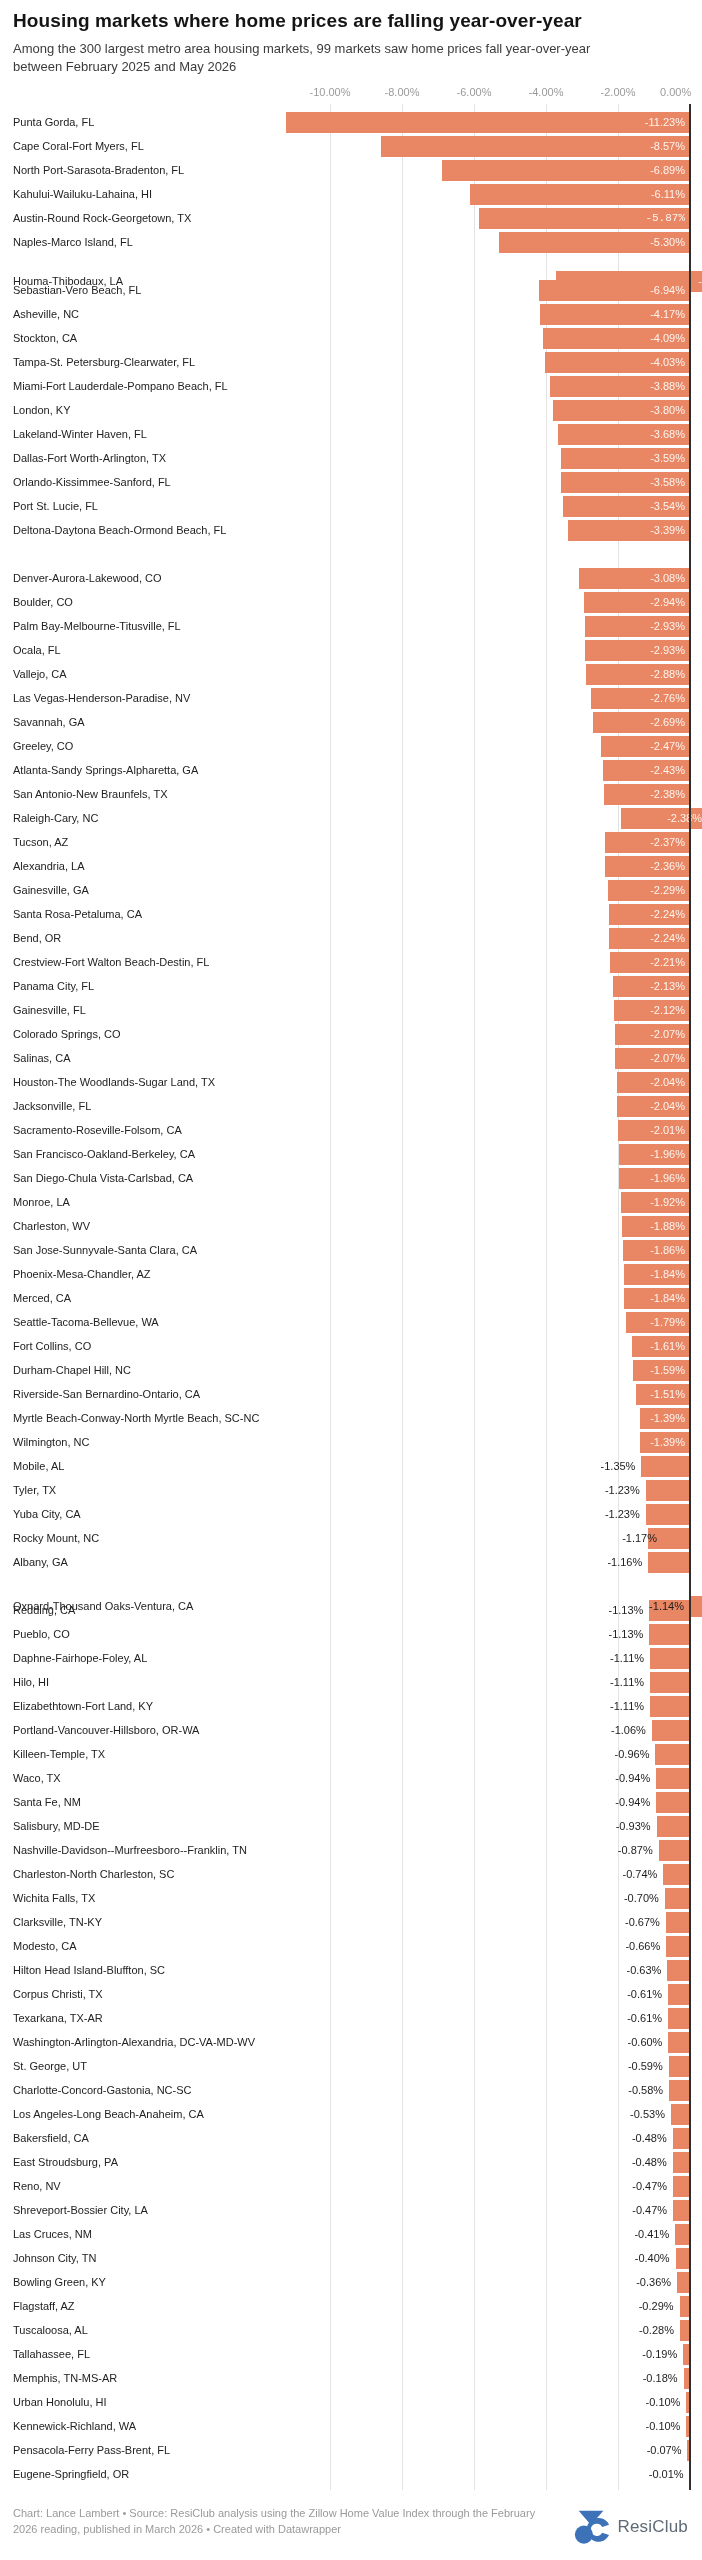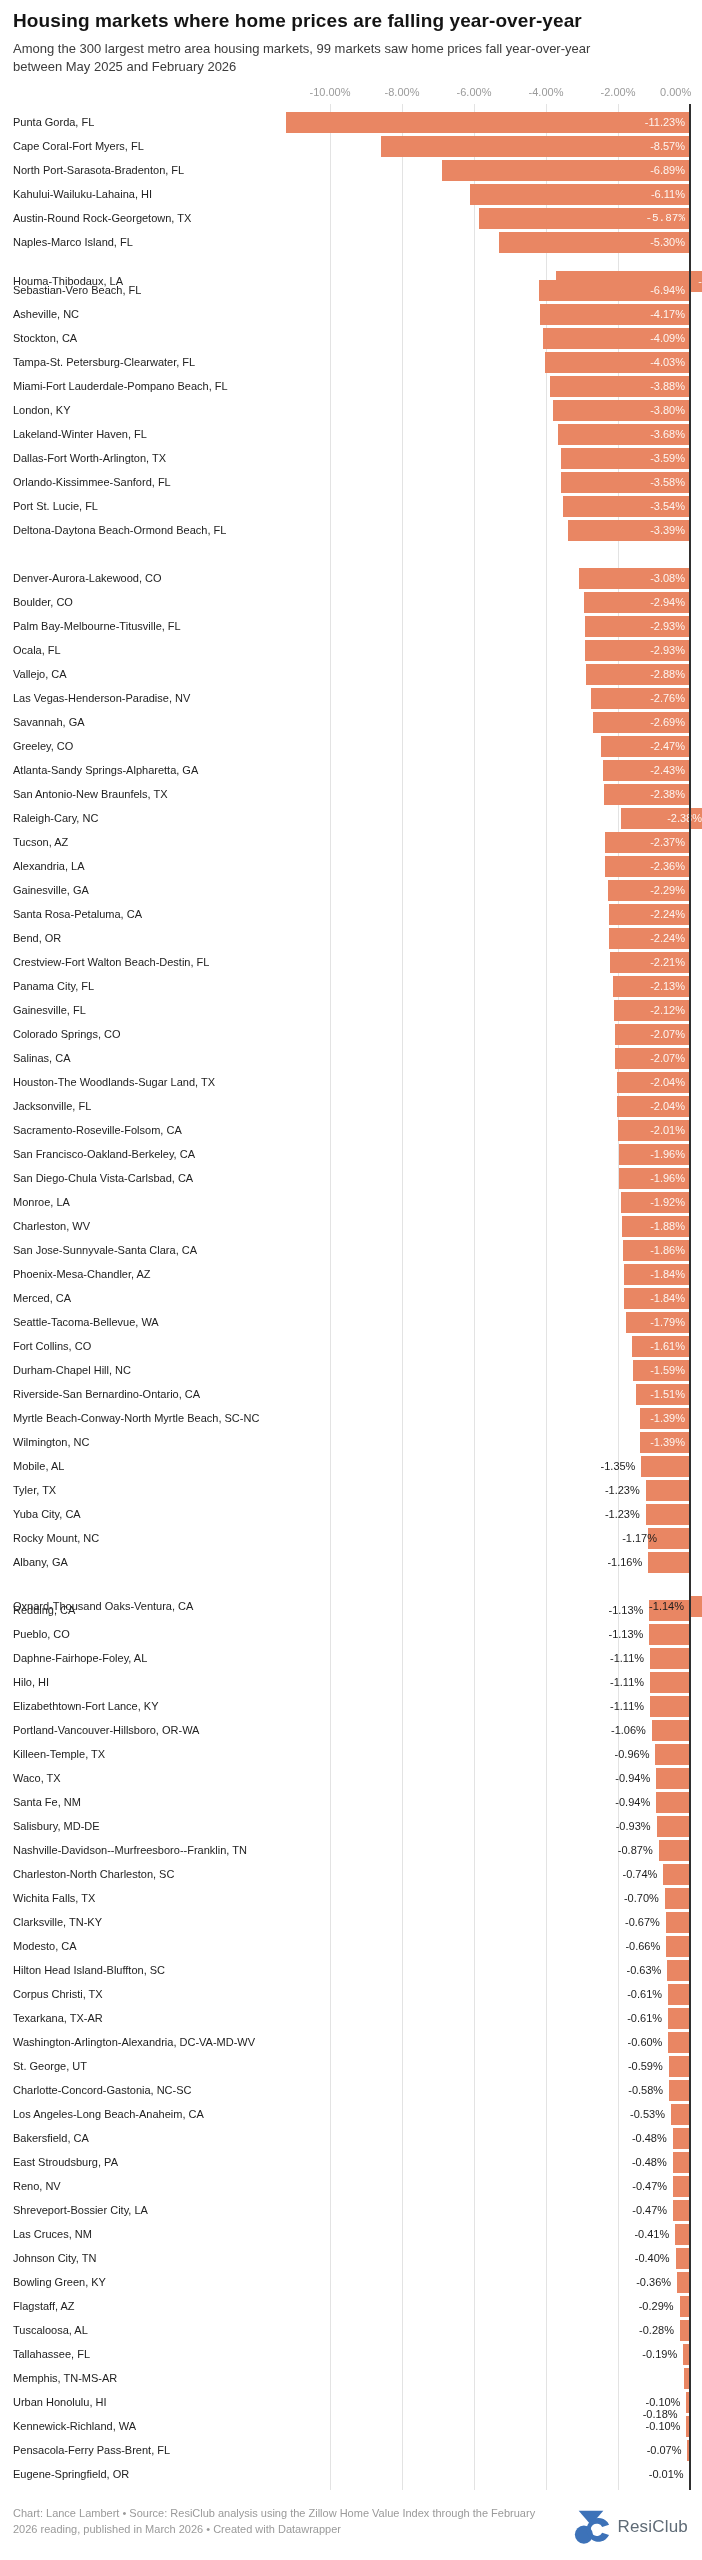--- a/index.html
+++ b/index.html
@@ -26,21 +26,21 @@
   .footer{position:absolute;left:13px;top:2506px;width:545px;
           font-size:11px;color:#9a9a9a;line-height:1.45;}
   .logo{position:absolute;right:14px;top:2508px;display:flex;align-items:center;gap:7px;}
   .logo-text{font-size:17px;color:#5f6b76;font-weight:500;letter-spacing:.2px;}
 </style>
 </head>
 <body>
 
 <div class="page">
   <h1 class="title">Housing markets where home prices are falling year-over-year</h1>
-  <p class="subtitle">Among the 300 largest metro area housing markets, 99 markets saw home prices fall year-over-year between May 2025 and February 2026</p>
+  <p class="subtitle">Among the 300 largest metro area housing markets, 99 markets saw home prices fall year-over-year between February 2025 and May 2026</p>
 
   <div class="axis" id="axis">
       <span class="tick" style="left: 330px; transform: translateX(-50%);">-10.00%</span>
       <span class="tick" style="left: 402px; transform: translateX(-50%);">-8.00%</span>
       <span class="tick" style="left: 474px; transform: translateX(-50%);">-6.00%</span>
       <span class="tick" style="left: 546px; transform: translateX(-50%);">-4.00%</span>
       <span class="tick" style="left: 618px; transform: translateX(-50%);">-2.00%</span>
       <span class="tick" style="left: 690px; transform: translateX(-96%);">0.00%</span>
     </div>
 
@@ -370,21 +370,21 @@
         <span class="row-label">Daphne-Fairhope-Foley, AL</span>
         <div class="bar" style="right: 12px; width: 39.96px; background: rgb(233, 134, 99);"></div>
         <span class="val outside" style="right: 57.96px;">-1.11%</span>
       </div>
       <div class="row" style="top: 1560px;">
         <span class="row-label">Hilo, HI</span>
         <div class="bar" style="right: 12px; width: 39.96px; background: rgb(233, 134, 99);"></div>
         <span class="val outside" style="right: 57.96px;">-1.11%</span>
       </div>
       <div class="row" style="top: 1584px;">
-        <span class="row-label">Elizabethtown-Fort Lance, KY</span>
+        <span class="row-label">Elizabethtown-Fort Land, KY</span>
         <div class="bar" style="right: 12px; width: 39.96px; background: rgb(233, 134, 99);"></div>
         <span class="val outside" style="right: 57.96px;">-1.11%</span>
       </div>
       <div class="row" style="top: 1608px;">
         <span class="row-label">Portland-Vancouver-Hillsboro, OR-WA</span>
         <div class="bar" style="right: 12px; width: 38.16px; background: rgb(233, 134, 99);"></div>
         <span class="val outside" style="right: 56.16px;">-1.06%</span>
       </div>
       <div class="row" style="top: 1632px;">
         <span class="row-label">Killeen-Temple, TX</span>
@@ -512,21 +512,21 @@
         <span class="val outside" style="right: 28.08px;">-0.28%</span>
       </div>
       <div class="row" style="top: 2232px;">
         <span class="row-label">Tallahassee, FL</span>
         <div class="bar" style="right: 12px; width: 6.84px; background: rgb(233, 134, 99);"></div>
         <span class="val outside" style="right: 24.84px;">-0.19%</span>
       </div>
       <div class="row" style="top: 2256px;">
         <span class="row-label">Memphis, TN-MS-AR</span>
         <div class="bar" style="right: 12px; width: 6.48px; background: rgb(233, 134, 99);"></div>
-        <span class="val outside" style="right: 24.48px; margin-top: 36px;">-0.18%</span>
+        <span class="val outside" style="right: 24.48px;">-0.18%</span>
       </div>
       <div class="row" style="top: 2280px;">
         <span class="row-label">Urban Honolulu, HI</span>
         <div class="bar" style="right: 12px; width: 3.6px; background: rgb(233, 134, 99);"></div>
         <span class="val outside" style="right: 21.6px;">-0.10%</span>
       </div>
       <div class="row" style="top: 2304px;">
         <span class="row-label">Kennewick-Richland, WA</span>
         <div class="bar" style="right: 12px; width: 3.6px; background: rgb(233, 134, 99);"></div>
         <span class="val outside" style="right: 21.6px;">-0.10%</span>

